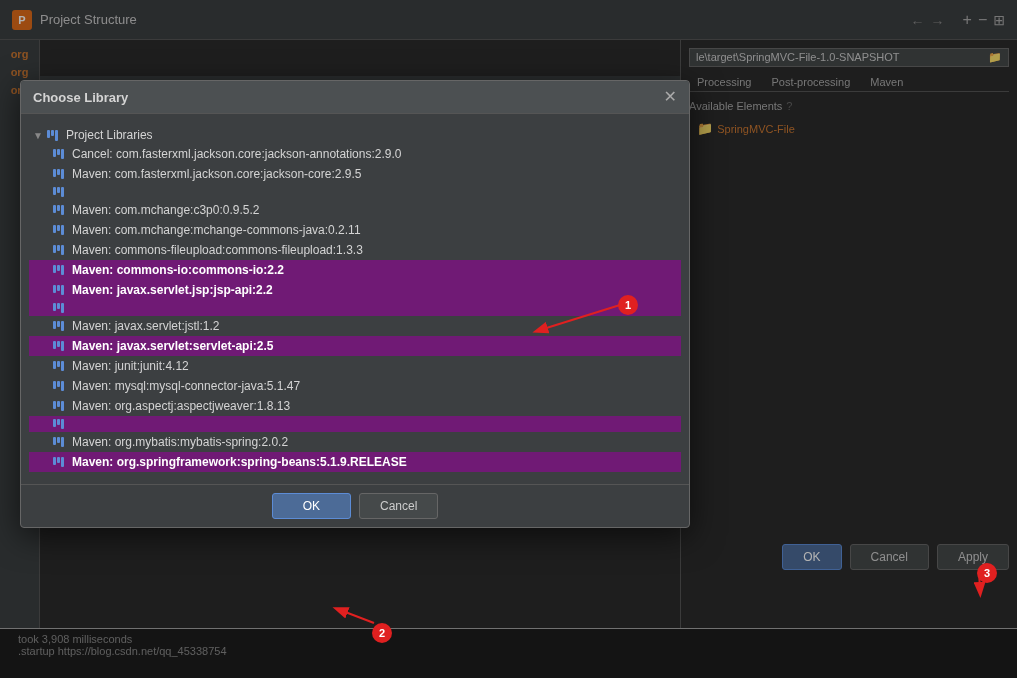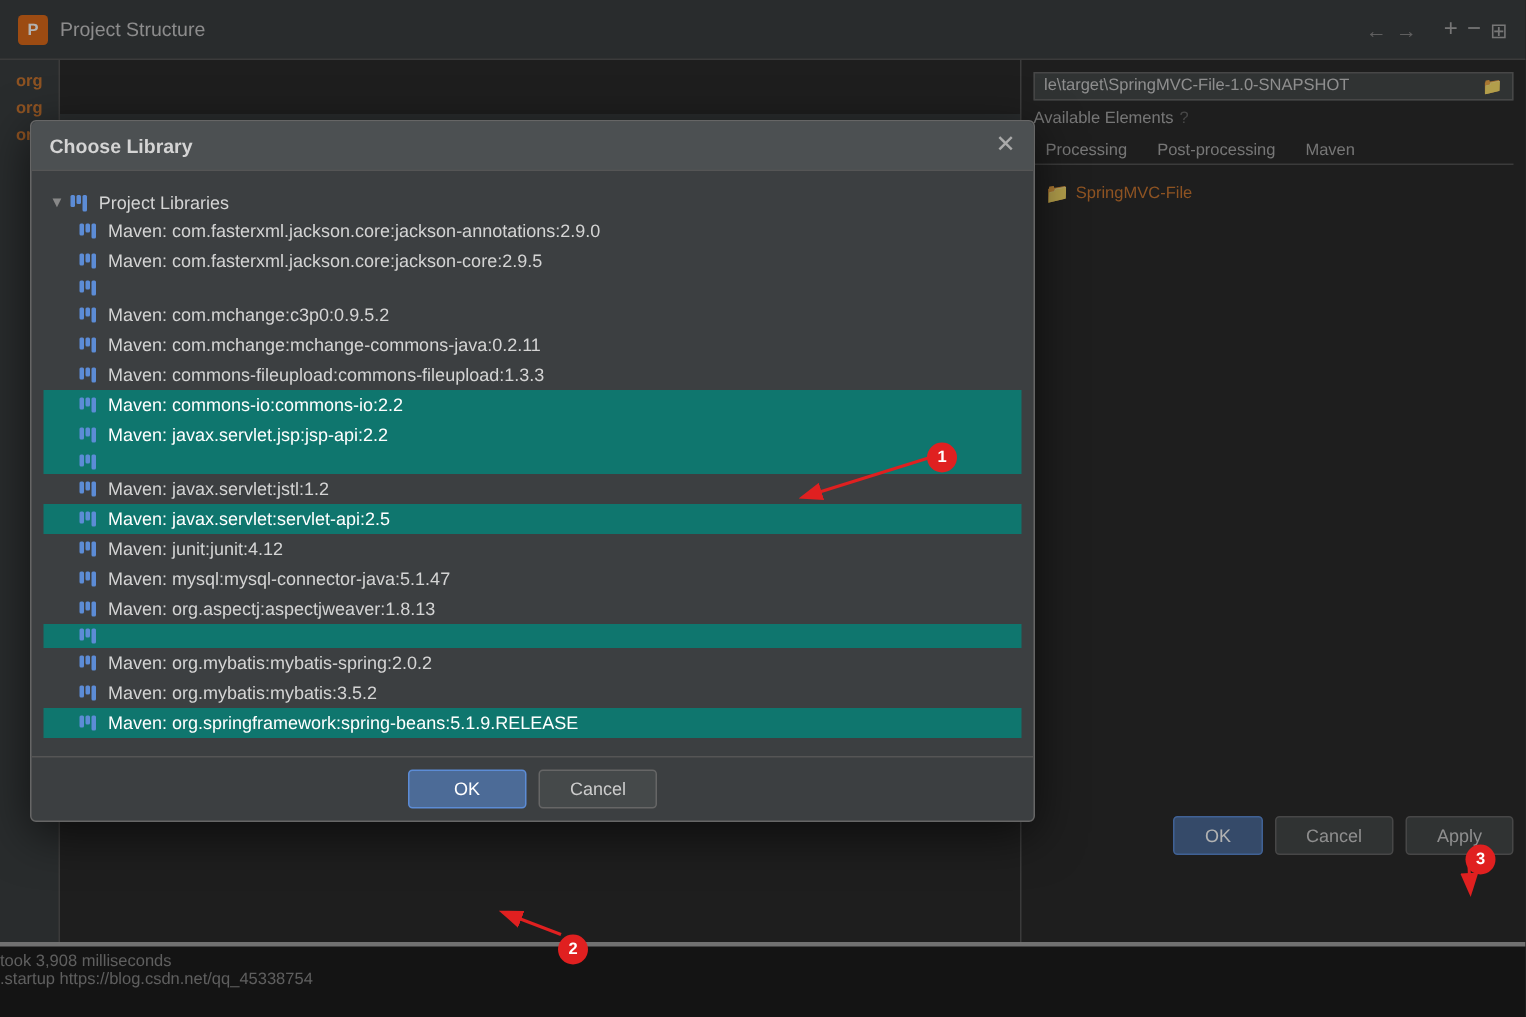--- a/index.html
+++ b/index.html
@@ -72,22 +72,22 @@
       color: #ccc;
     }
 
     
     .console-bar {
       position: absolute;
       bottom: 0; left: 0;
       width: 100%;
       height: 50px;
       background: #1e1e1e;
-      border-top: 3px solid #a3a3a3;
-      padding: 4px 0;
+      border-top: 1px solid #a3a3a3;
+      padding: 4px 18px;
       font-size: 11px;
       color: #aaa;
     }
 
     .console-line {
       color: #888;
       font-size: 11px;
     }
 
     
@@ -168,22 +168,23 @@
       display: flex;
       align-items: center;
       gap: 4px;
       padding: 3px 8px 3px 24px;
       font-size: 12px;
       color: #d4d4d4;
       cursor: pointer;
     }
 
     .tree-list-item.selected {
-      background: #0f766e;
+      background: #701a75;
       color: #fff;
+      font-weight: bold;
     }
 
     
     .modal-footer {
       padding: 8px 12px;
       display: flex;
       justify-content: center;
       gap: 8px;
       border-top: 1px solid #555;
     }
@@ -259,29 +260,29 @@
 
   <div style="position:absolute; top:40px; right:0; width:337px; height:590px; background:#2b2b2b; border-left:1px solid #555; padding:8px;">
 
     <div style="display:flex; align-items:center; margin-bottom:6px; font-size:11px; color:#aaa;">
       <div style="background:#45494a; border:1px solid #666; padding:2px 6px; font-size:11px; color:#ccc; flex:1; display:flex; justify-content:space-between;">
         <span>le\target\SpringMVC-File-1.0-SNAPSHOT</span>
         <span>📁</span>
       </div>
     </div>
 
-    <div style="font-size:11px; color:#aaa; margin-bottom:6px; display:flex; align-items:center; gap:4px;">
-      <span>Available Elements</span>
-      <span style="color:#666;">?</span>
-    </div>
-
     <div style="display:flex; gap:4px; margin-bottom:8px; border-bottom:1px solid #555;">
       <div style="padding:3px 8px; color:#aaa; cursor:pointer; font-size:11px;">Processing</div>
       <div style="padding:3px 8px; color:#aaa; cursor:pointer; font-size:11px;">Post-processing</div>
       <div style="padding:3px 8px; color:#aaa; cursor:pointer; font-size:11px;">Maven</div>
+    </div>
+
+    <div style="font-size:11px; color:#aaa; margin-bottom:6px; display:flex; align-items:center; gap:4px;">
+      <span>Available Elements</span>
+      <span style="color:#666;">?</span>
     </div>
 
     <div style="padding:3px 8px; display:flex; align-items:center; gap:4px; font-size:11px; color:#cc7832;">
       <span style="color:#d6a642; font-size:13px;">📁</span>
       <span>SpringMVC-File</span>
     </div>
 
     <div style="position:absolute; bottom:60px; right:8px; display:flex; gap:8px;">
       <button class="btn btn-ok">OK</button>
       <button class="btn btn-cancel">Cancel</button>
@@ -319,21 +320,21 @@
         <span>Project Libraries</span>
       </div>
 
       <ul class="tree-list" id="library-list">
       <li class="tree-list-item">
             <span style="display: inline-flex; gap: 1px; margin-right: 4px;">
     <span style="display:inline-block;width:3px;height:8px;background:#5c8cd6;border-radius:1px;"></span>
     <span style="display:inline-block;width:3px;height:6px;background:#5c8cd6;border-radius:1px;"></span>
     <span style="display:inline-block;width:3px;height:10px;background:#5c8cd6;border-radius:1px;"></span>
   </span>
-            <span>Maven: com.fasterxml.jackson.core:jackson-annotations:2.9.0</span>
+            <span>Cancel: com.fasterxml.jackson.core:jackson-annotations:2.9.0</span>
           </li>
           <li class="tree-list-item">
             <span style="display: inline-flex; gap: 1px; margin-right: 4px;">
     <span style="display:inline-block;width:3px;height:8px;background:#5c8cd6;border-radius:1px;"></span>
     <span style="display:inline-block;width:3px;height:6px;background:#5c8cd6;border-radius:1px;"></span>
     <span style="display:inline-block;width:3px;height:10px;background:#5c8cd6;border-radius:1px;"></span>
   </span>
             <span>Maven: com.fasterxml.jackson.core:jackson-core:2.9.5</span>
           </li>
           <li class="tree-list-item">
@@ -437,28 +438,20 @@
     <span style="display:inline-block;width:3px;height:10px;background:#5c8cd6;border-radius:1px;"></span>
   </span>
           </li>
           <li class="tree-list-item">
             <span style="display: inline-flex; gap: 1px; margin-right: 4px;">
     <span style="display:inline-block;width:3px;height:8px;background:#5c8cd6;border-radius:1px;"></span>
     <span style="display:inline-block;width:3px;height:6px;background:#5c8cd6;border-radius:1px;"></span>
     <span style="display:inline-block;width:3px;height:10px;background:#5c8cd6;border-radius:1px;"></span>
   </span>
             <span>Maven: org.mybatis:mybatis-spring:2.0.2</span>
-          </li>
-          <li class="tree-list-item">
-            <span style="display: inline-flex; gap: 1px; margin-right: 4px;">
-    <span style="display:inline-block;width:3px;height:8px;background:#5c8cd6;border-radius:1px;"></span>
-    <span style="display:inline-block;width:3px;height:6px;background:#5c8cd6;border-radius:1px;"></span>
-    <span style="display:inline-block;width:3px;height:10px;background:#5c8cd6;border-radius:1px;"></span>
-  </span>
-            <span>Maven: org.mybatis:mybatis:3.5.2</span>
           </li>
           <li class="tree-list-item selected">
             <span style="display: inline-flex; gap: 1px; margin-right: 4px;">
     <span style="display:inline-block;width:3px;height:8px;background:#5c8cd6;border-radius:1px;"></span>
     <span style="display:inline-block;width:3px;height:6px;background:#5c8cd6;border-radius:1px;"></span>
     <span style="display:inline-block;width:3px;height:10px;background:#5c8cd6;border-radius:1px;"></span>
   </span>
             <span>Maven: org.springframework:spring-beans:5.1.9.RELEASE</span>
           </li>
         </ul>

